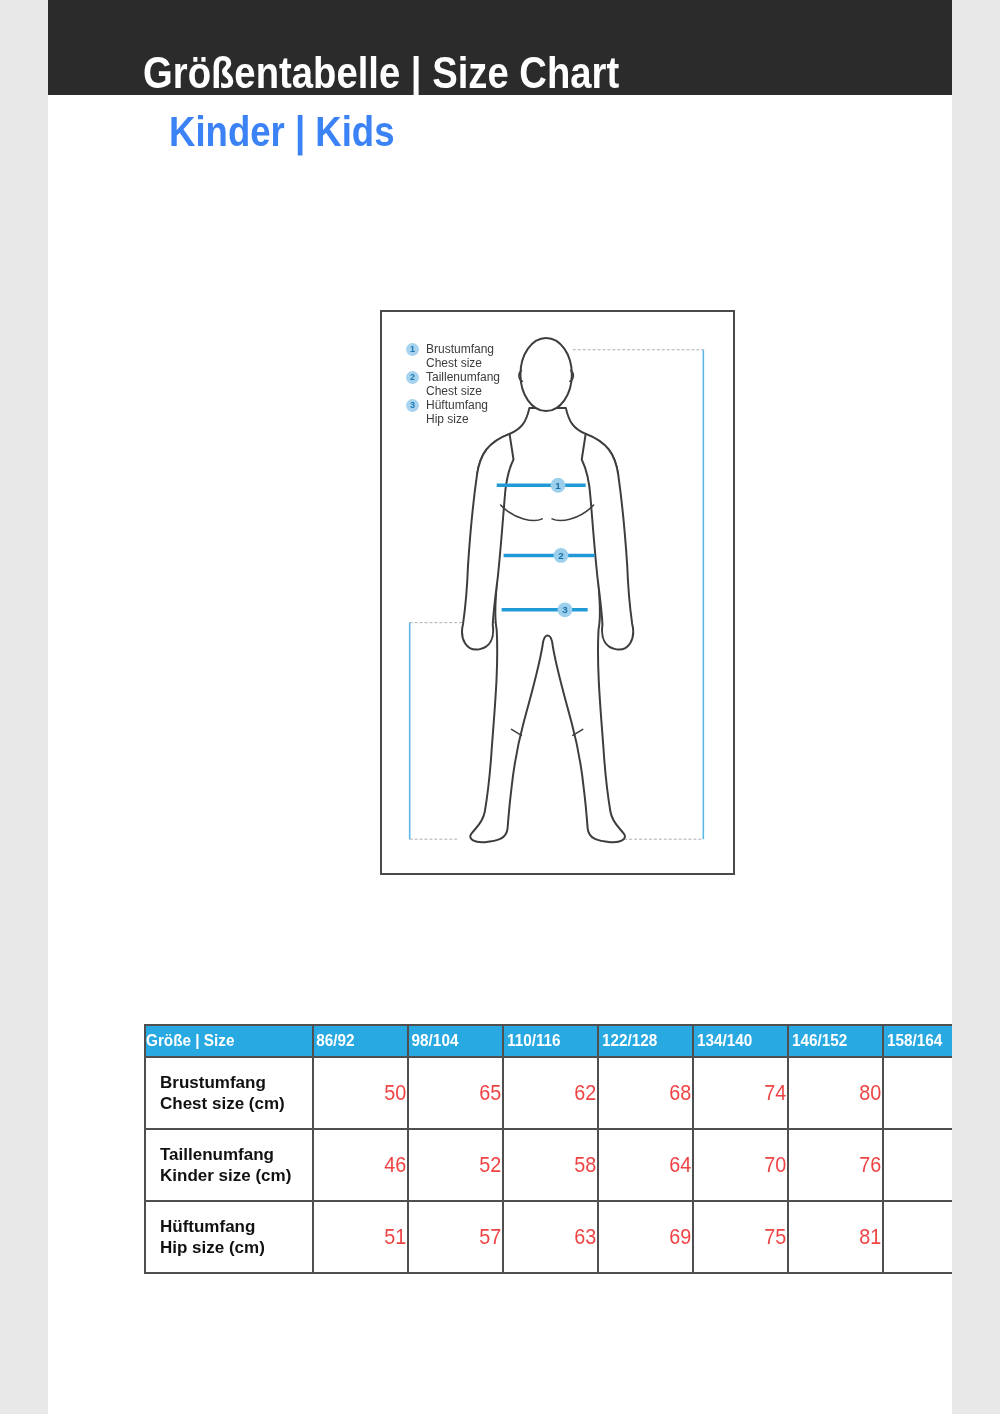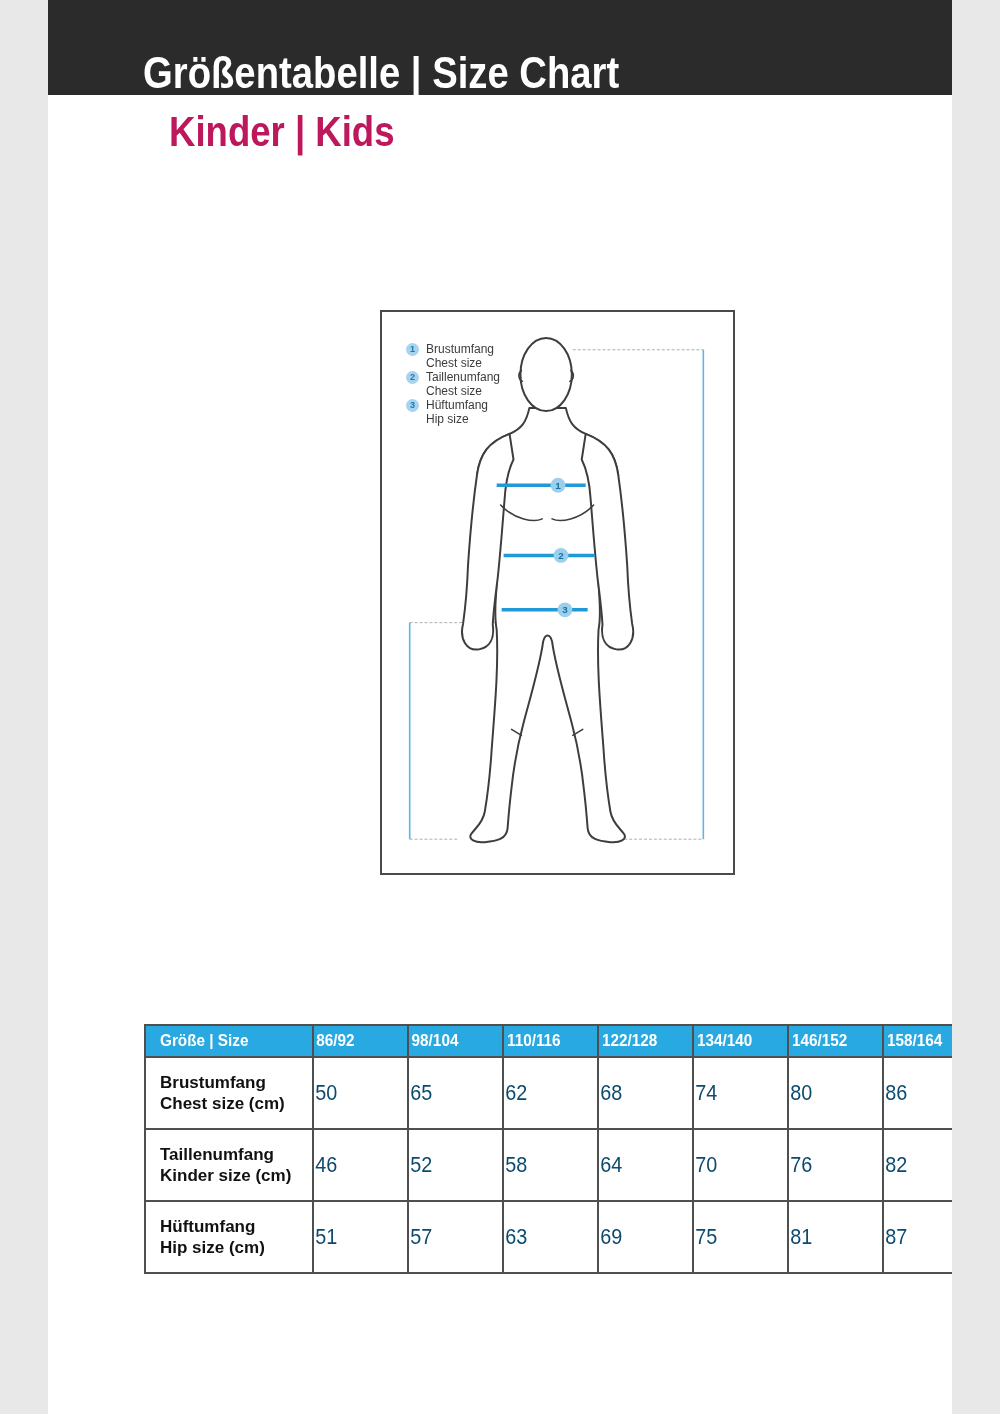--- a/index.html
+++ b/index.html
@@ -15,21 +15,21 @@
     position:absolute; left:0; top:0; width:1000px; height:95px;
     background:#2b2b2b;
   }
   .page-title {
     position:absolute; left:95px; top:50px;
     font-size:45px; line-height:45px; font-weight:bold; color:#ffffff;
     white-space:nowrap; z-index:2;
   }
   .page-subtitle {
     position:absolute; left:121px; top:110px;
-    font-size:43px; line-height:43px; font-weight:bold; color:#be185d;
+    font-size:43px; line-height:43px; font-weight:bold; color:#3b82f6;
     white-space:nowrap; z-index:2;
   }
   .cond { display:inline-block; transform:scaleX(0.85); transform-origin:0 50%; }
 
   
   .ribbon {
     position:absolute; left:735px; top:0; width:201px; height:210px;
     background:#29a9e1; z-index:3;
     clip-path:polygon(0 0, 100% 0, 100% 74%, 50% 100%, 0 74%);
   }
@@ -59,28 +59,28 @@
     border-collapse:collapse; table-layout:fixed;
     border:2px solid #3f3f3f;
   }
   .size-table col.label-col { width:168px; }
   .size-table col.data-col  { width:95px; }
   .size-table th, .size-table td { border:2px solid #4f4f4f; }
   .size-table th {
     height:32px; background:#29a9e1; color:#ffffff;
     font-size:17px; font-weight:bold; text-align:left; padding:0;
   }
-  .size-table th.row-head { text-align:left; padding-left:14px; }
+  .size-table th.row-head { text-align:left; }
   .size-table td { height:72px; background:#ffffff; }
   .size-table td.label-cell {
     text-align:left; padding-left:14px;
     font-size:17px; line-height:21px; font-weight:bold; color:#111111;
   }
   .size-table td.value-cell {
-    text-align:left; font-size:22px; color:#0c4a6e;
+    text-align:right; font-size:22px; color:#ef4444;
   }
   .cellcond { display:inline-block; transform:scaleX(0.9); transform-origin:50% 50%; white-space:nowrap; }
 </style>
 </head>
 <body>
 
 <div class="page">
 
   <div class="header-bar"></div>
   <div class="page-title">

